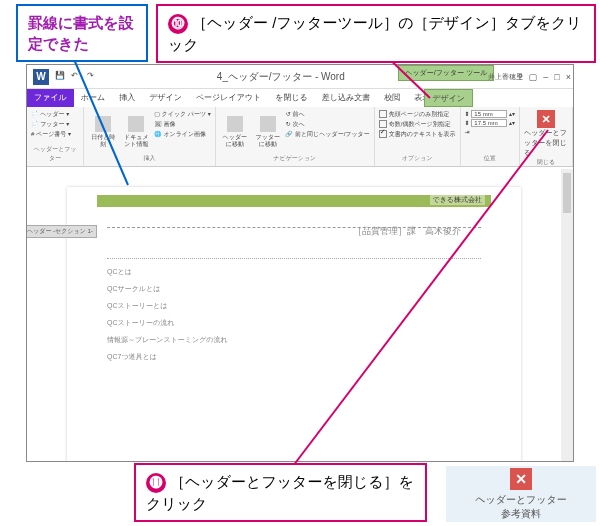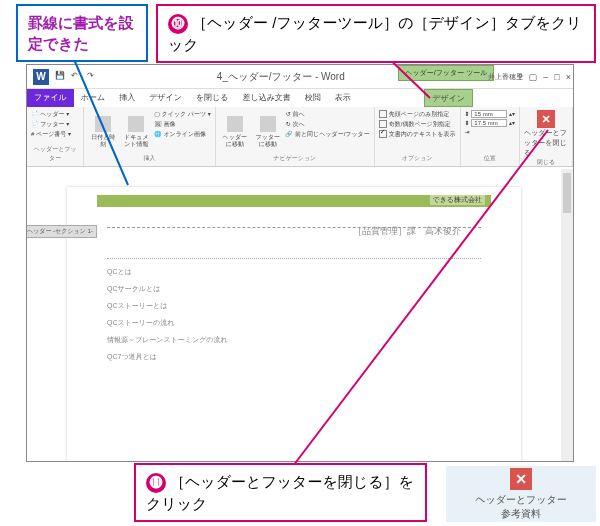--- a/index.html
+++ b/index.html
@@ -102,20 +102,21 @@
       <span>□</span>
       <span>×</span>
     </div>
   </div>
 
   <div class="menubar">
     <div class="tab file">ファイル</div>
     <div class="tab">ホーム</div>
     <div class="tab">挿入</div>
     <div class="tab">デザイン</div>
+    <div class="tab">ページレイアウト</div>
     <div class="tab">を閉じる</div>
     <div class="tab">差し込み文書</div>
     <div class="tab">校閲</div>
     <div class="tab">表示</div>
     <div class="tab design-tool">デザイン</div>
   </div>
 
   <div class="ribbon">
     <div class="ribbon-group">
       <div class="r-list">

